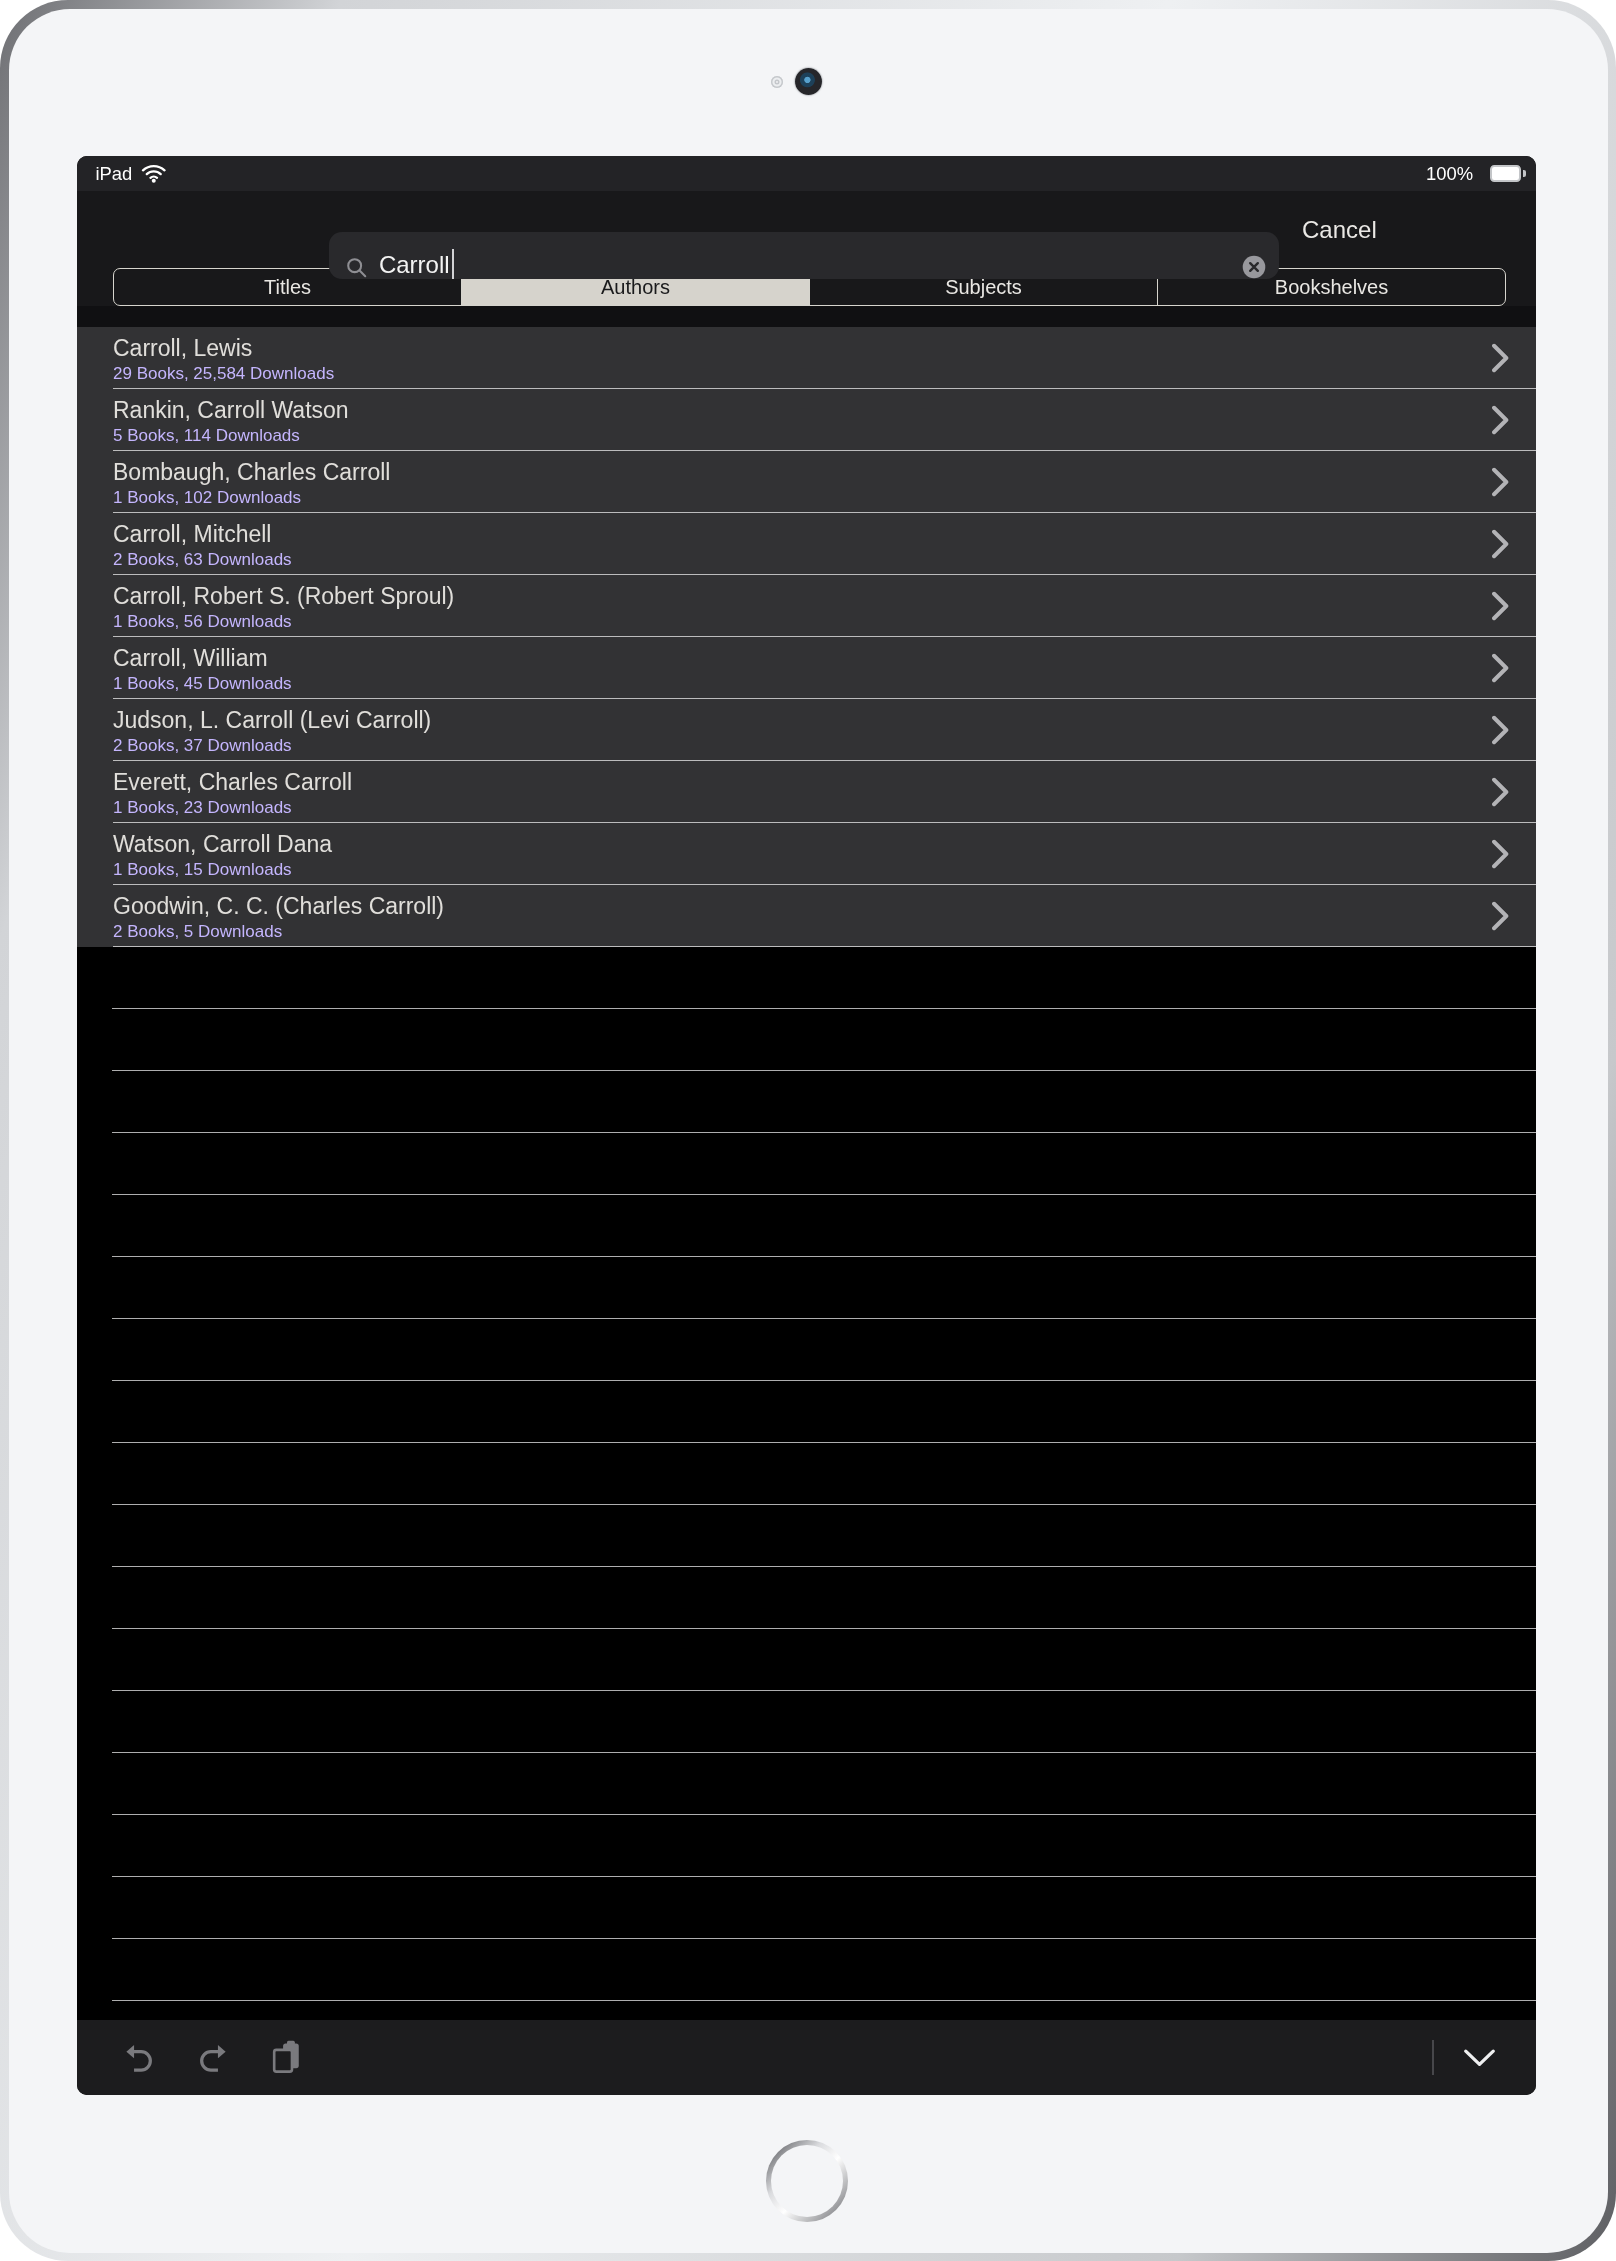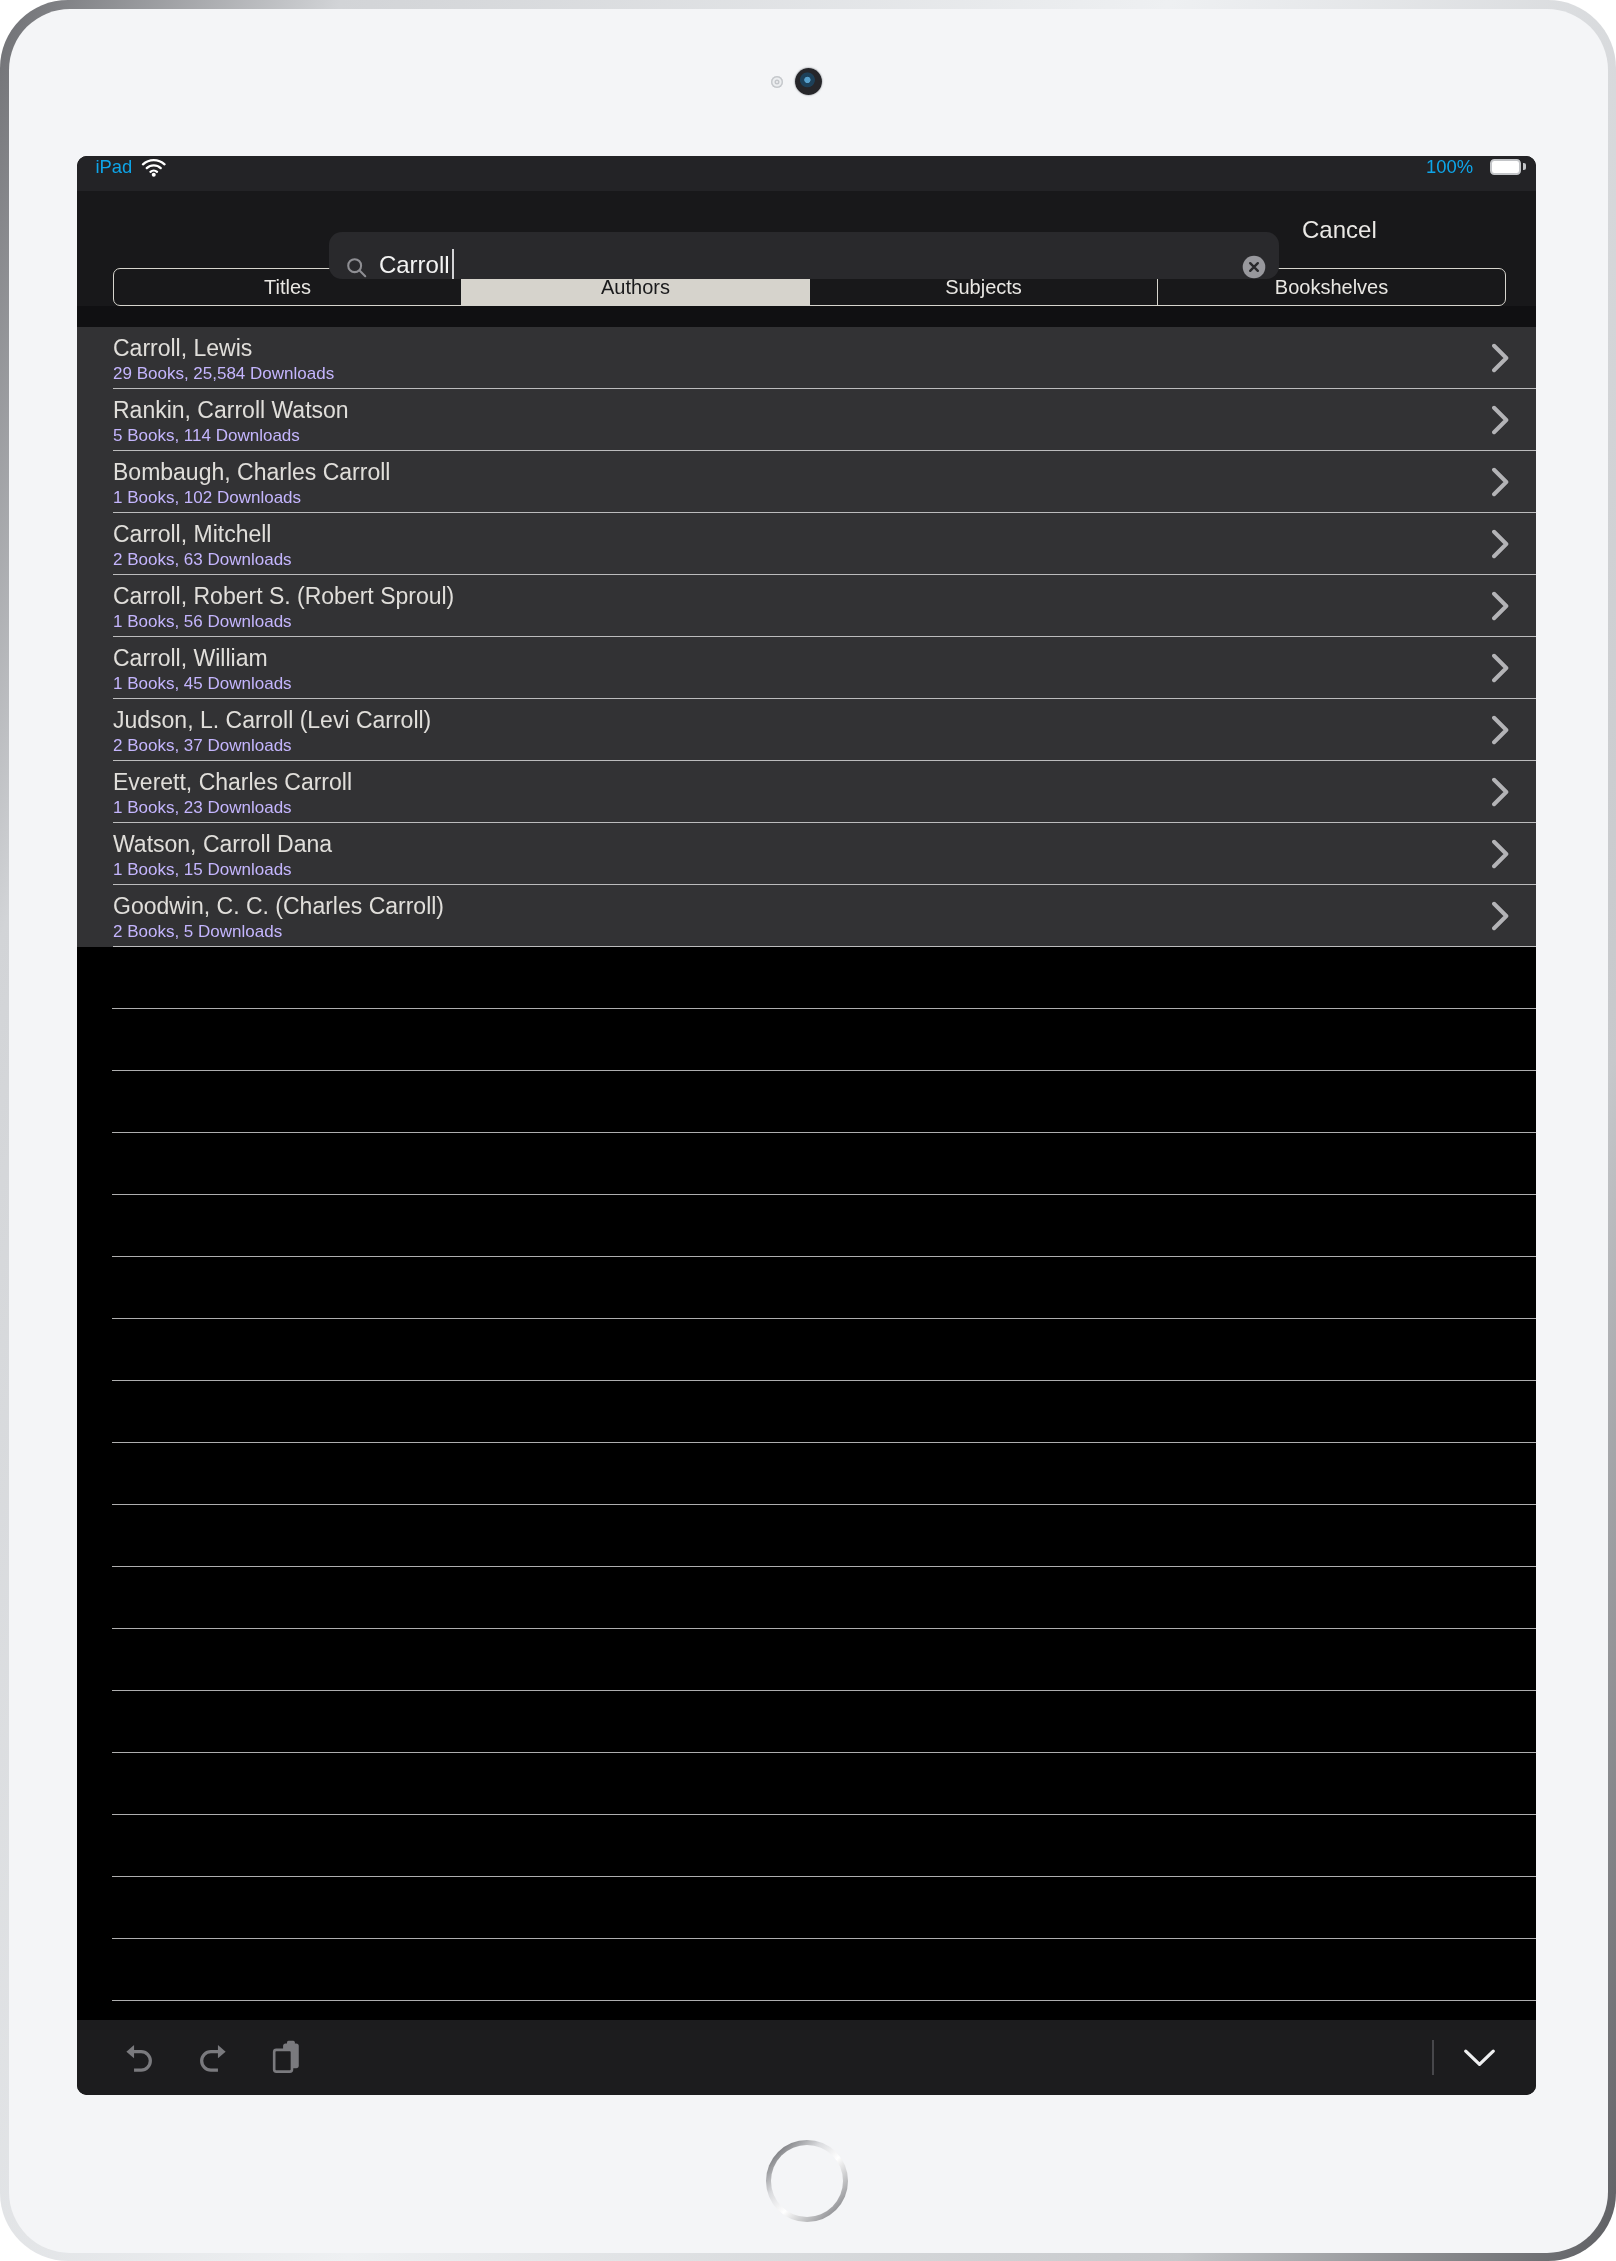--- a/index.html
+++ b/index.html
@@ -33,22 +33,22 @@
     background:linear-gradient(#f4f5f7,#f4f5f7) padding-box,
                linear-gradient(135deg,#46474b,#dadbde 35%,#ffffff 55%,#86878b 90%) border-box;
   }
   .screen {
     position:absolute; left:77px; top:156px; width:1459px; height:1939px;
     background:#000; border-radius:10px; overflow:hidden;
     display:flex; flex-direction:column;
   }
   
   .status-bar {
-    height:35px; background:#232326; color:#0ea5e9;
-    display:flex; align-items:flex-start; padding:0 10px 0 18.4px;
+    height:35px; background:#232326; color:#ffffff;
+    display:flex; align-items:center; padding:0 10px 0 18.4px;
     font-size:18.4px; flex:0 0 auto;
   }
   .sb-left { flex:1; display:flex; align-items:center; gap:8.5px; }
   .sb-time { flex:0 0 auto; font-weight:700;margin-top:48px; }
   .sb-right { flex:1; display:flex; align-items:center; justify-content:flex-end; gap:17px;padding-left:48px; }
   .batt { display:flex; align-items:center; }
   .batt-body { width:31px; height:16.3px; border:2.1px solid #c3c5c8; border-radius:4.3px; background:#fff; }
   .batt-nub { width:3.5px; height:7px; background:#c3c5c8; border-radius:0 2.1px 2.1px 0; margin-left:1.4px; }
   
   .search-header { height:77px; background:#18181a; position:relative; flex:0 0 auto; }

